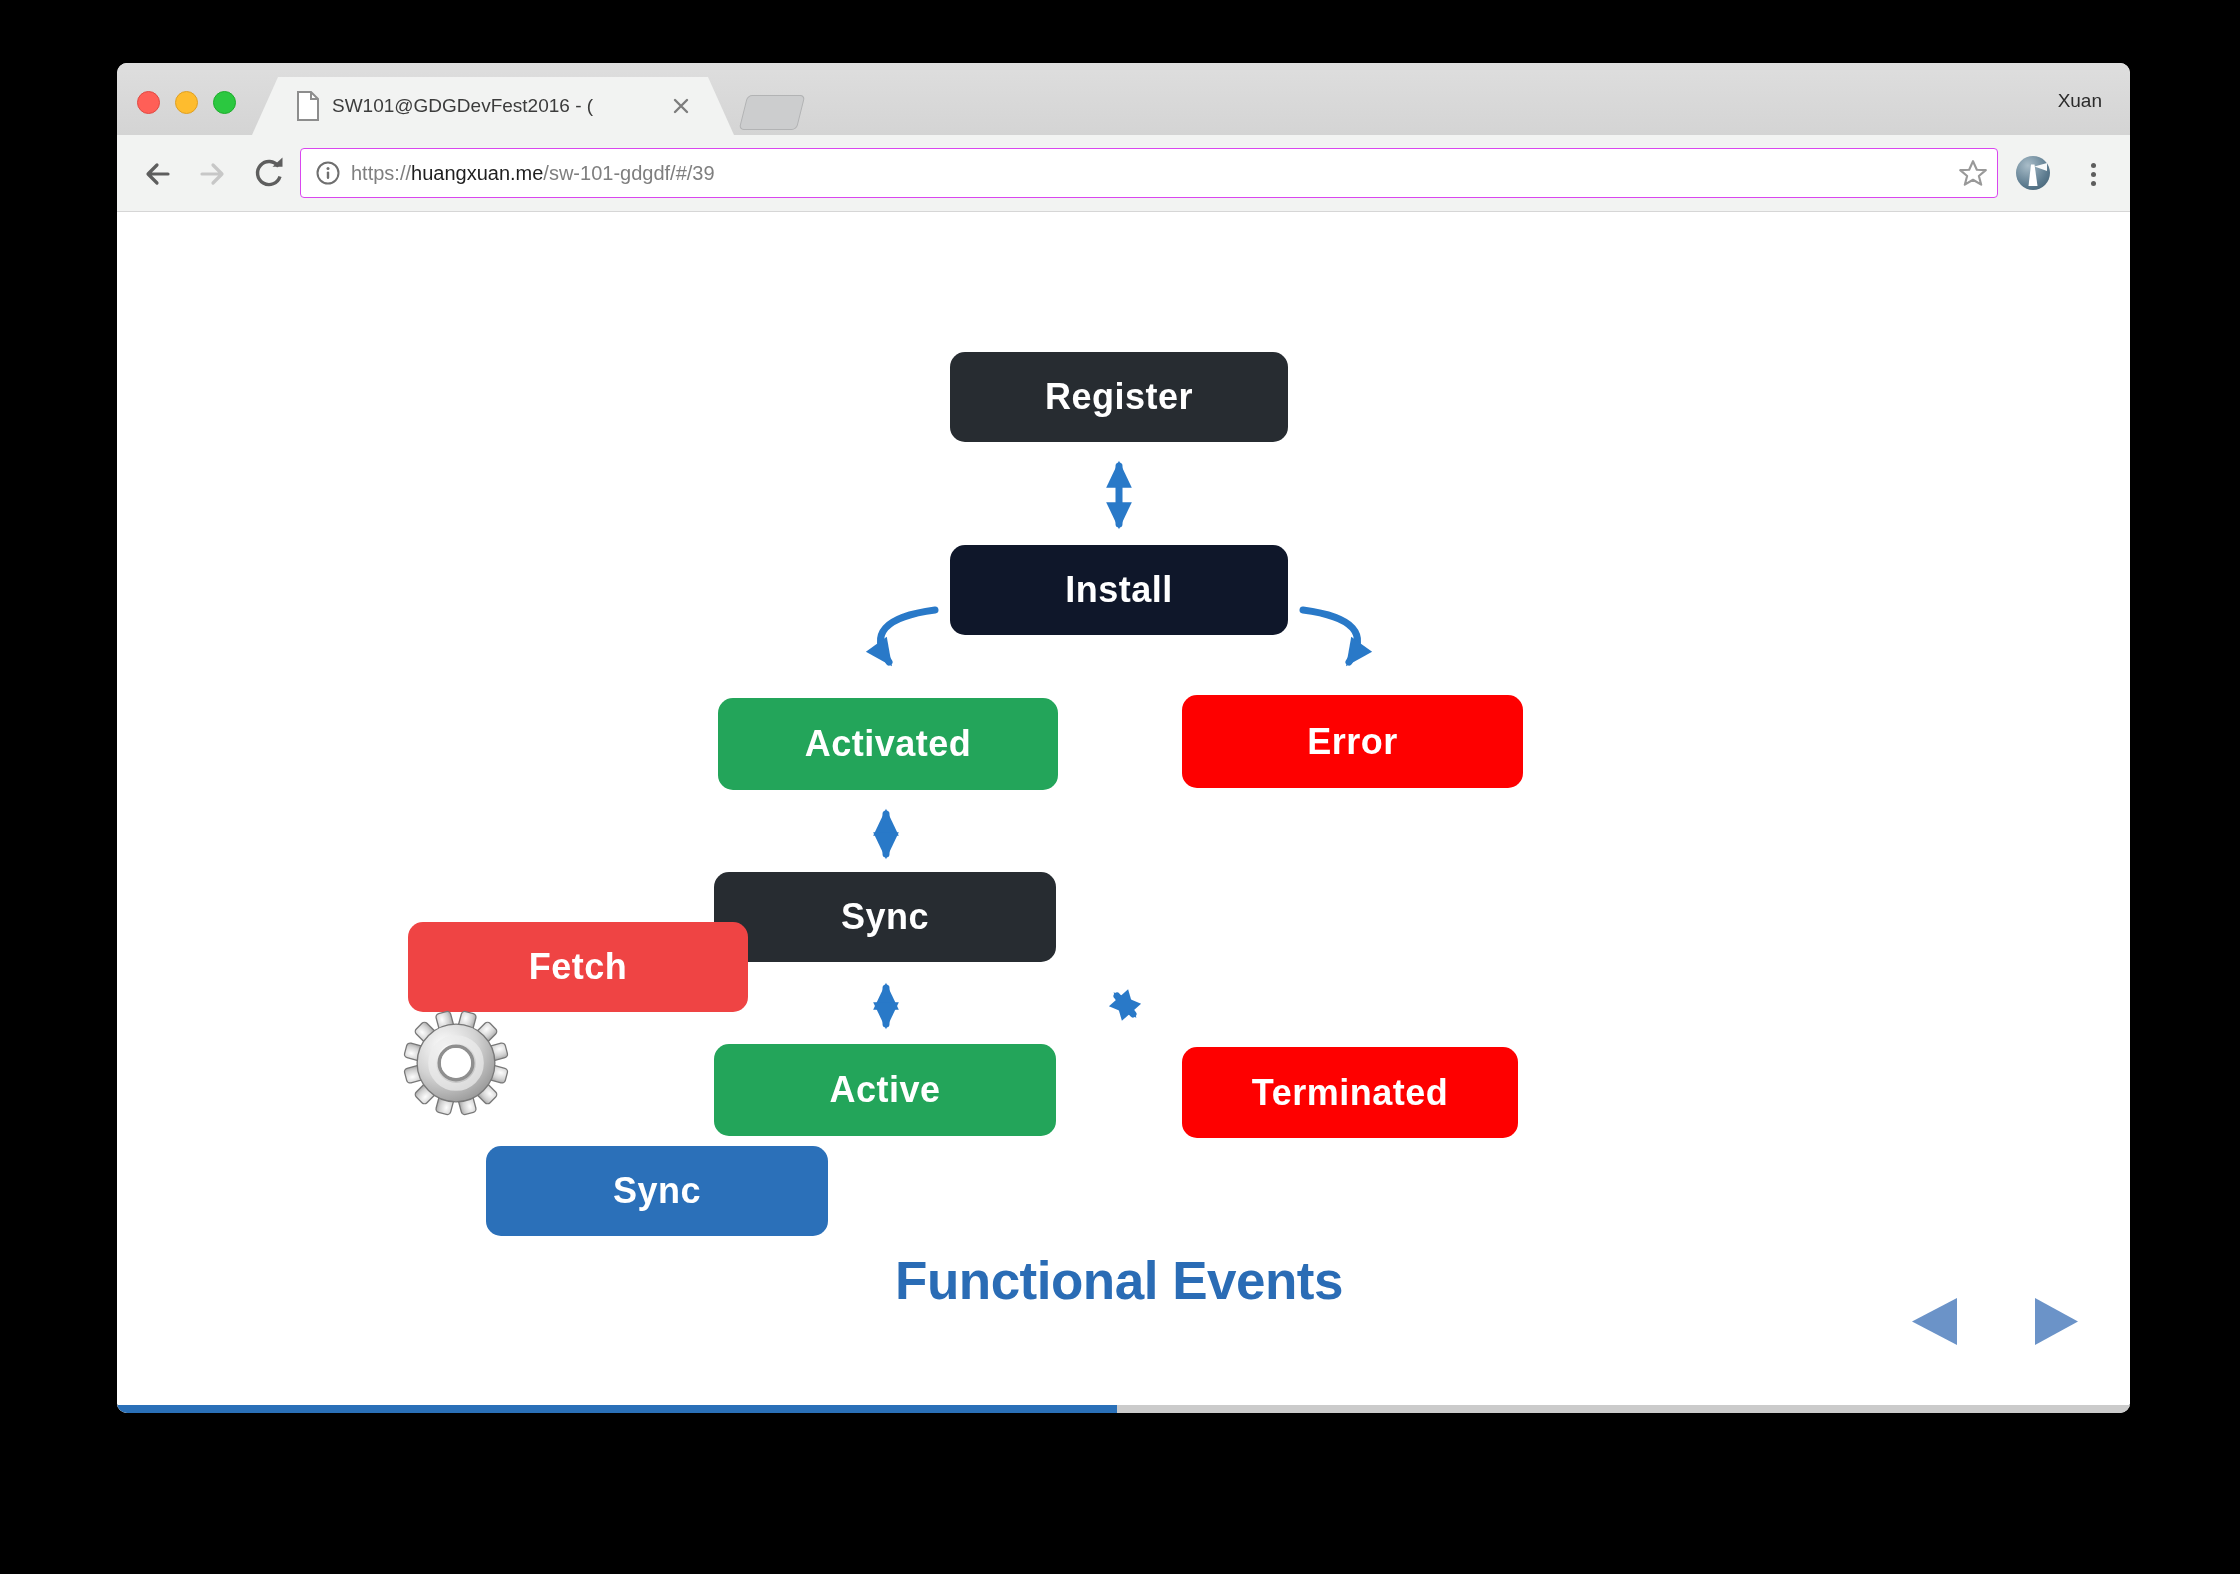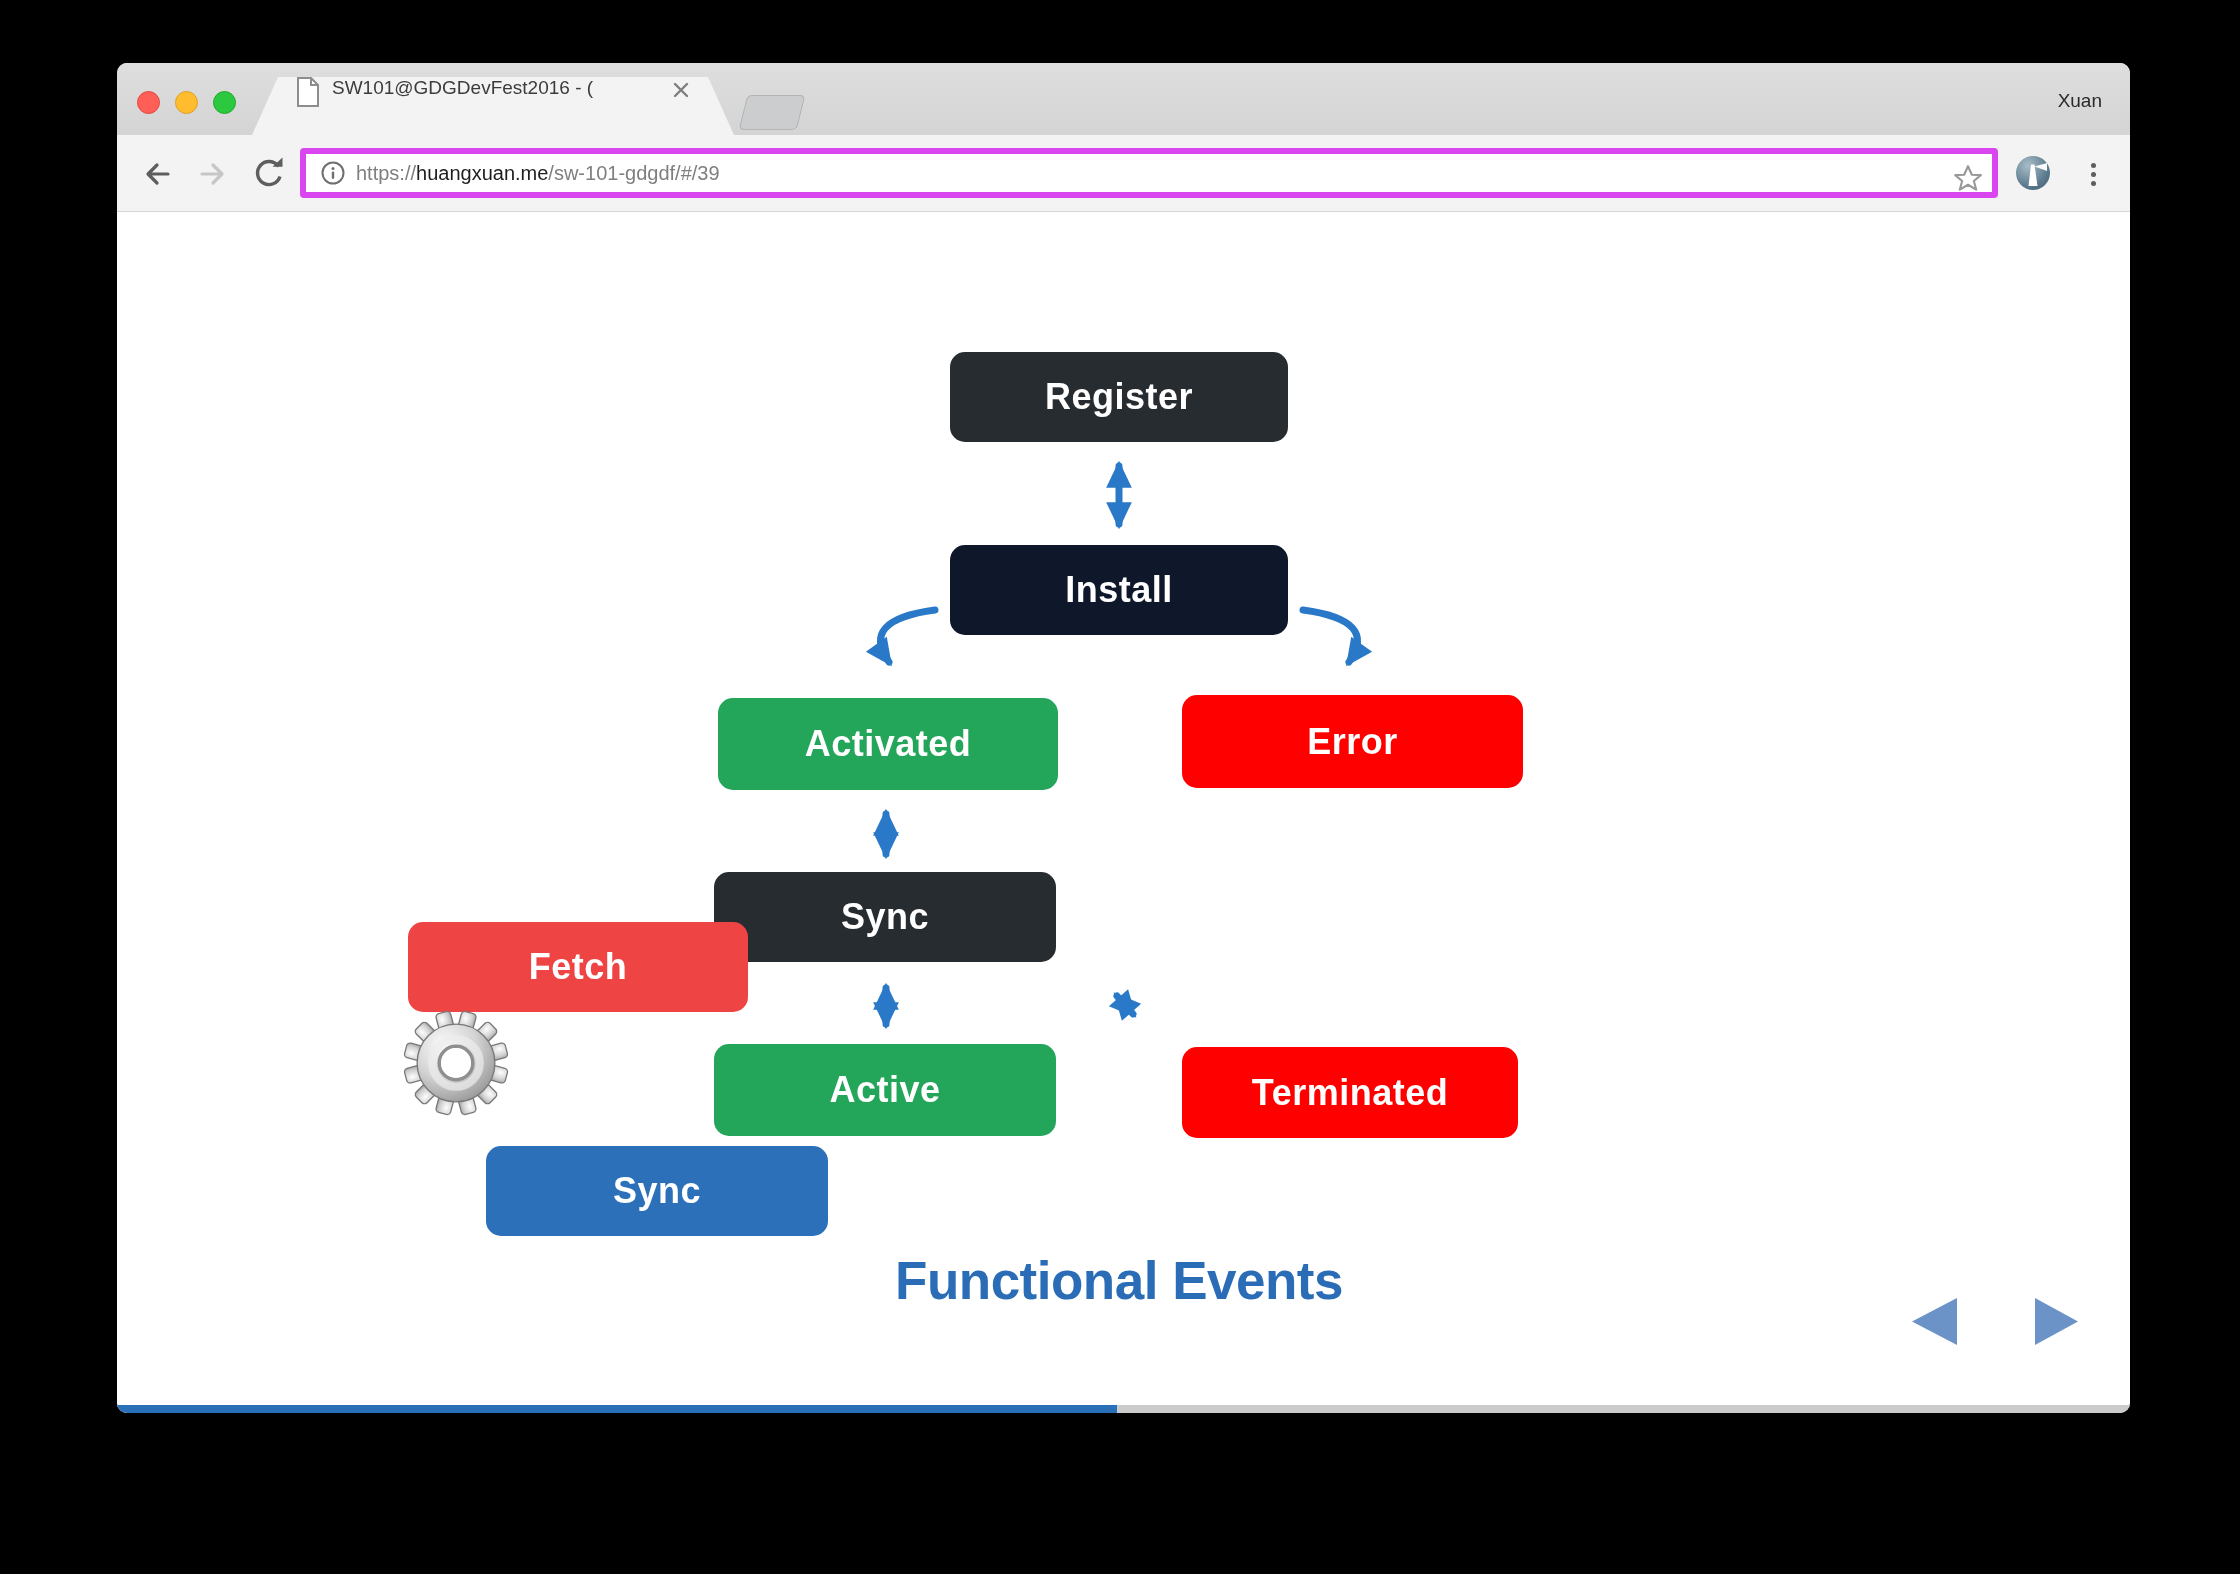--- a/index.html
+++ b/index.html
@@ -10,37 +10,37 @@
           box-shadow:0 40px 120px rgba(0,0,0,.65);}
   
   .tabstrip{position:absolute;left:0;top:0;width:100%;height:72px;
             background:linear-gradient(#dedede,#d4d4d4);}
   .light{position:absolute;top:28px;width:23px;height:23px;border-radius:50%;box-sizing:border-box;}
   .light.red{left:20px;border:1px solid #e14942;}
   .light.yellow{left:58px;border:1px solid #dfa023;}
   .light.green{left:96px;border:1px solid #1dad2b;}
   .tab{position:absolute;left:135px;top:14px;width:482px;height:58px;background:#f2f3f2;
        clip-path:polygon(0 100%,26px 0,456px 0,100% 100%);
-       display:flex;padding:0 0 0 44px;box-sizing:border-box;
+       display:flex;align-items:center;padding:0 0 0 44px;box-sizing:border-box;
        filter:drop-shadow(0 0 1px #ababab);}
   .tab-title{font-size:19px;color:#3c3c3c;white-space:nowrap;overflow:hidden;width:330px;
              position:relative;margin-left:12px;
              -webkit-mask-image:linear-gradient(to right,#000 88%,transparent);
              mask-image:linear-gradient(to right,#000 88%,transparent);}
   .tab-close{margin-left:6px;width:26px;height:26px;display:flex;align-items:center;justify-content:center;
              border-radius:50%;cursor:default;}
   .newtab{position:absolute;left:626px;top:32px;width:56px;height:33px;background:#cccdce;
           border:1px solid #b2b3b4;border-radius:5px;transform:skewX(-14deg);}
   .profile-name{position:absolute;right:28px;top:27px;font-size:19px;color:#2b2b2b;}
   
   .toolbar{position:absolute;left:0;top:72px;width:100%;height:77px;background:#f2f3f2;
            border-bottom:1px solid #d6d6d6;box-sizing:border-box;}
   .navbtn{position:absolute;top:21px;width:36px;height:36px;display:flex;align-items:center;justify-content:center;}
   .urlbar{position:absolute;left:183px;top:13px;width:1698px;height:50px;background:#fff;
-          border:6px solid #d946ef;border-radius:4px;box-sizing:border-box;
+          border:1px solid #d946ef;border-radius:4px;box-sizing:border-box;
           display:flex;align-items:center;}
   .urltext{font-size:20px;white-space:nowrap;margin-left:10px;}
   .url-gray{color:#7f7f7f;}
   .url-dark{color:#1e1e1e;}
   .star{position:absolute;right:8px;top:9px;}
   .avatar{position:absolute;left:1899px;top:21px;width:34px;height:34px;border-radius:50%;overflow:hidden;
           background:radial-gradient(circle at 35% 28%,#a9bdc9,#5b7a8e 62%,#3e5a6c);}
   .menu-dots{position:absolute;left:1969px;top:21px;width:14px;height:36px;display:flex;flex-direction:column;
              align-items:center;justify-content:center;gap:4px;}
   .menu-dots i{width:5px;height:5px;border-radius:50%;background:#5d5d5d;}

